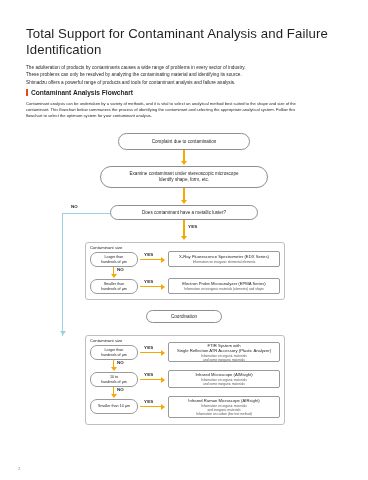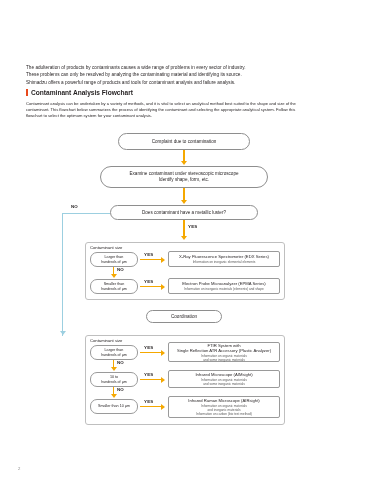--- a/index.html
+++ b/index.html
@@ -99,20 +99,21 @@
 
   .pagenum{
     position:absolute;left:18px;top:466px;font-size:4.2px;color:#8c8c8c;
   }
 </style>
 </head>
 <body>
 
 <div class="page">
 
+  <h1 class="title">Total Support for Contaminant Analysis and Failure Identification</h1>
 
   <div class="intro">
     <p>The adulteration of products by contaminants causes a wide range of problems in every sector of industry.</p>
     <p>These problems can only be resolved by analyzing the contaminating material and identifying its source.</p>
     <p>Shimadzu offers a powerful range of products and tools for contaminant analysis and failure analysis.</p>
   </div>
 
   <div class="sec-head">
     <span class="bar"></span><span>Contaminant Analysis Flowchart</span>
   </div>

